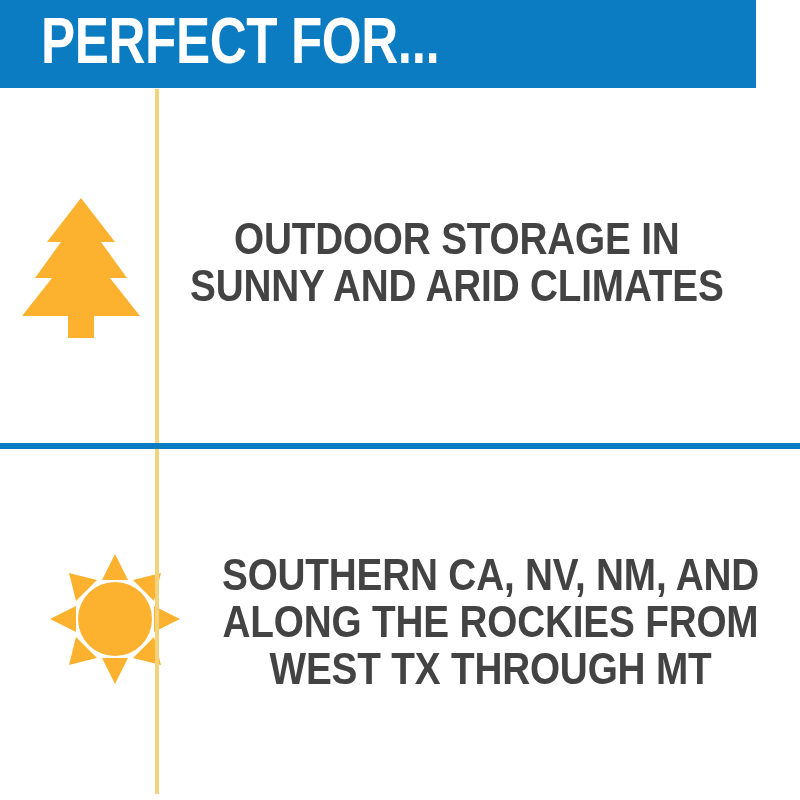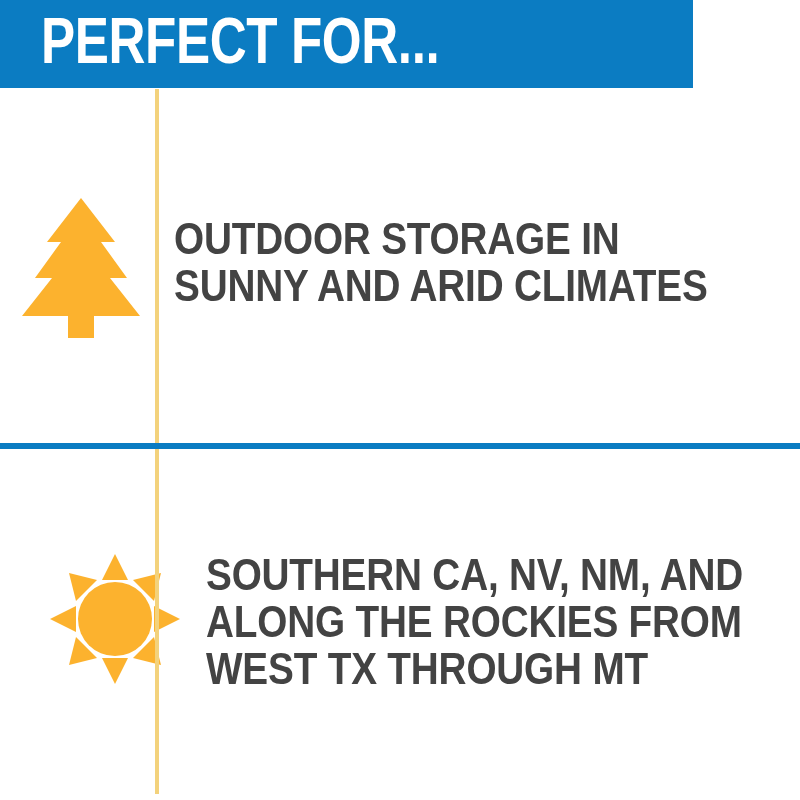--- a/index.html
+++ b/index.html
@@ -17,21 +17,21 @@
     height: 800px;
     background: #ffffff;
     overflow: hidden;
   }
 
   
   .header-banner {
     position: absolute;
     left: 0;
     top: 0;
-    width: 693px;
+    width: 756px;
     height: 88px;
     background: #0b7cc2;
   }
   .header-title {
     position: absolute;
     left: 41px;
     top: 5px;
     font-family: "Liberation Sans Narrow", "Liberation Sans", sans-serif;
     font-weight: 700;
     font-size: 64px;
@@ -73,24 +73,25 @@
 
   .icon-cell {
     position: absolute;
     left: 0;
     top: 0;
     width: 155px;
     height: 100%;
   }
   .text-cell {
     position: absolute;
-    left: 174px;
+    left: 190px;
     top: 0;
     width: 600px;
     height: 100%;
+    text-align: center;
   }
 
   
   .body-line {
     font-family: "Liberation Sans Narrow", "Liberation Sans", sans-serif;
     font-weight: 700;
     font-size: 45px;
     line-height: 47px;
     letter-spacing: -0.2px;
     color: #434343;

